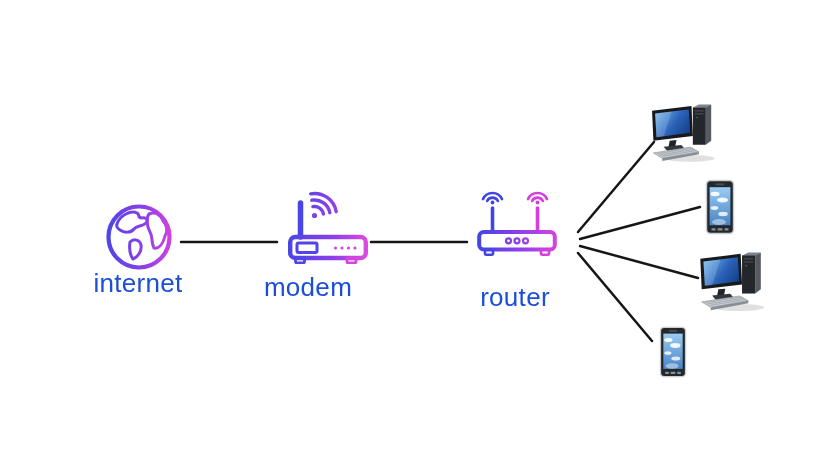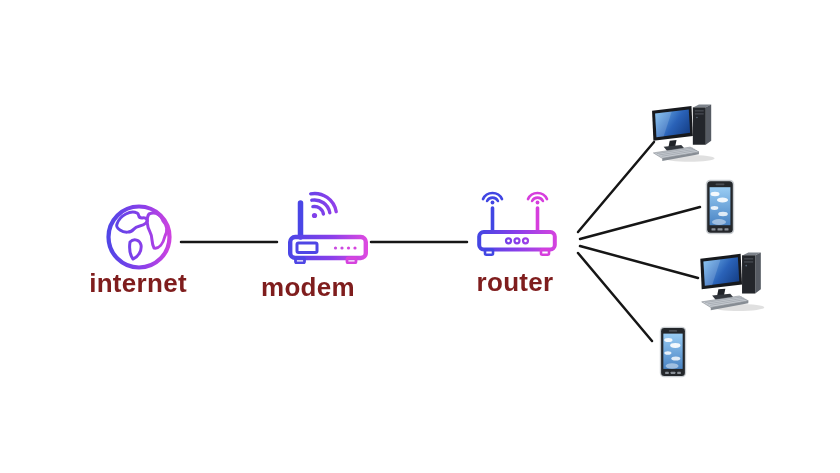--- a/index.html
+++ b/index.html
@@ -2,22 +2,22 @@
 <html><head>
 <meta charset="utf-8">
 <style>
   html,body{margin:0;padding:0;background:#fff;}
   #canvas{
     position:relative;width:840px;height:473px;background:#ffffff;overflow:hidden;
     font-family:"Liberation Sans",sans-serif;
   }
   .abs{position:absolute;}
   .node-label{
-    position:absolute;text-align:center;font-size:26px;font-weight:700;
-    color:#7f1d1d;letter-spacing:0.3px;line-height:1;
+    position:absolute;text-align:center;font-size:26px;font-weight:400;
+    color:#1d4ed8;letter-spacing:0.3px;line-height:1;
   }
   svg{display:block;}
 </style>
 </head>
 <body>
 
 <div id="canvas">
 
   <svg width="0" height="0" style="position:absolute" aria-hidden="true">
     <defs>
@@ -105,21 +105,21 @@
         <line x1="60.5" y1="19" x2="60.5" y2="43" stroke="#d63edd" stroke-width="3.6"></line>
         <rect x="2.2" y="43" width="75.6" height="17.5" rx="4.5" stroke="url(#g-router)" stroke-width="4"></rect>
         <circle cx="31.5" cy="51.8" r="2.5" stroke="url(#g-router)" stroke-width="2.2"></circle>
         <circle cx="40" cy="51.8" r="2.5" stroke="url(#g-router)" stroke-width="2.2"></circle>
         <circle cx="48.5" cy="51.8" r="2.5" stroke="url(#g-router)" stroke-width="2.2"></circle>
         <rect x="8" y="60.5" width="8" height="5.2" rx="1.2" stroke="#4146e3" stroke-width="2.6"></rect>
         <rect x="64" y="60.5" width="8" height="5.2" rx="1.2" stroke="#d63edd" stroke-width="2.6"></rect>
       </g>
     </svg>
   </div>
-  <div class="node-label" style="left:463px;top:269px;width:104px">router</div>
+  <div class="node-label" style="left:463px;top:284px;width:104px">router</div>
 
   <div class="abs" style="left:650px;top:101px">
     <svg width="68" height="63" viewBox="0 0 100 92">
       <ellipse cx="58" cy="84" rx="37" ry="5" fill="#000" opacity="0.12"></ellipse>
       <polygon points="64,9 72,5 90,5 82,9" fill="#7d838b"></polygon>
       <polygon points="82,9 90,5 90,58 82,64" fill="#565b63"></polygon>
       <rect x="63" y="9" width="19" height="55" fill="#23262b"></rect>
       <rect x="66" y="13" width="13" height="2.2" fill="#41454c"></rect>
       <rect x="66" y="17.5" width="13" height="2.2" fill="#41454c"></rect>
       <circle cx="69" cy="24" r="1.2" fill="#5b6a7a"></circle>

